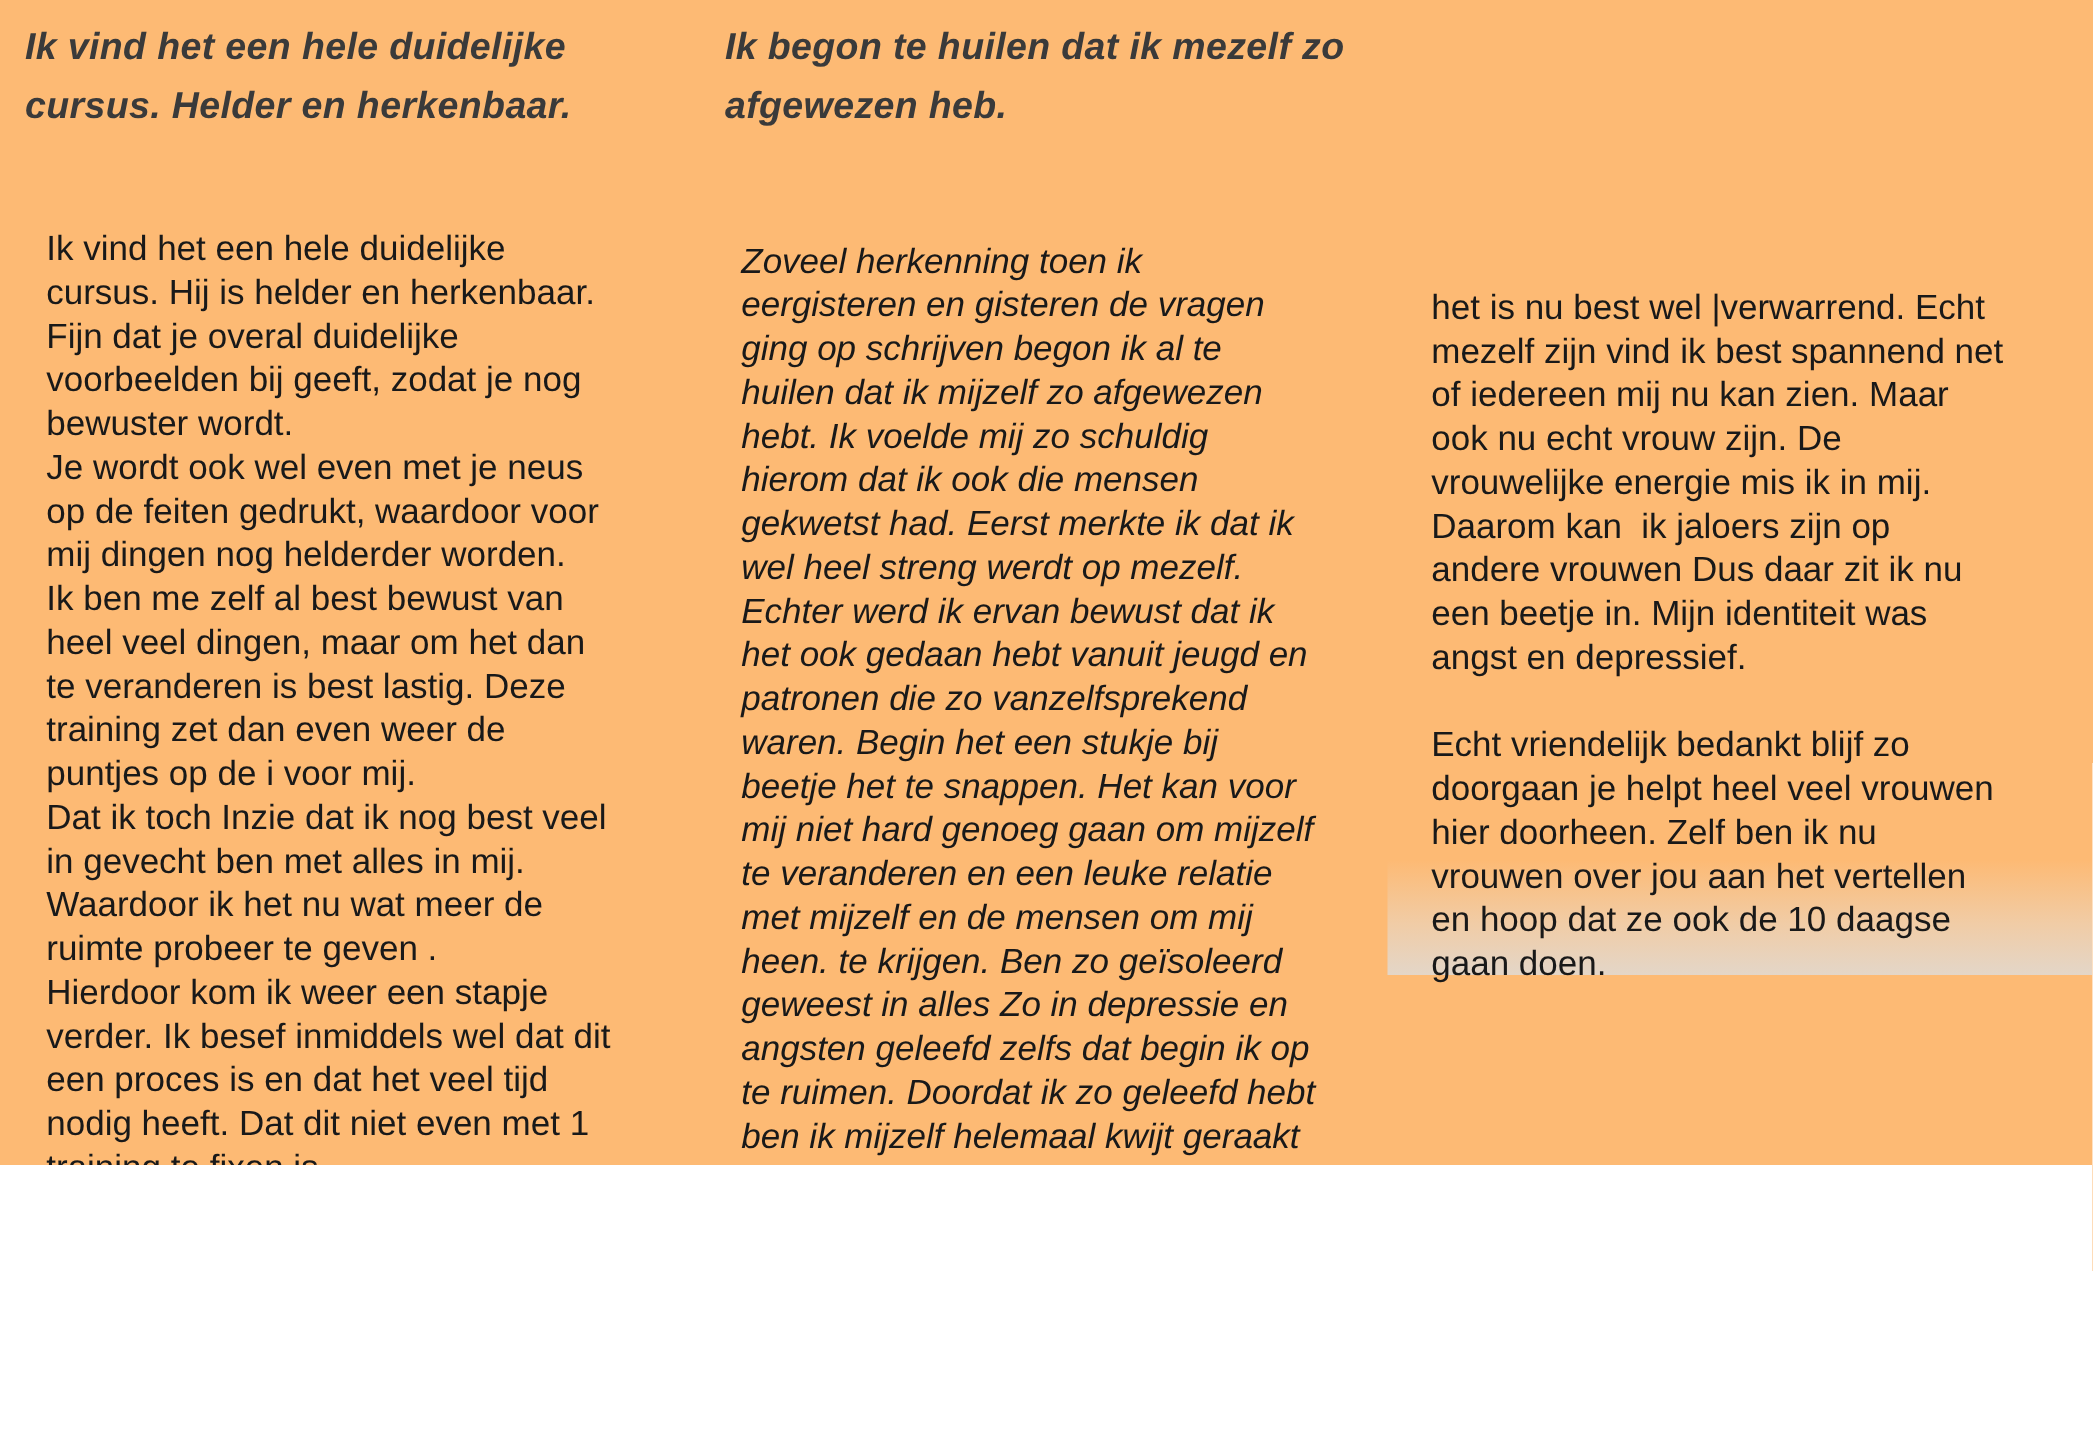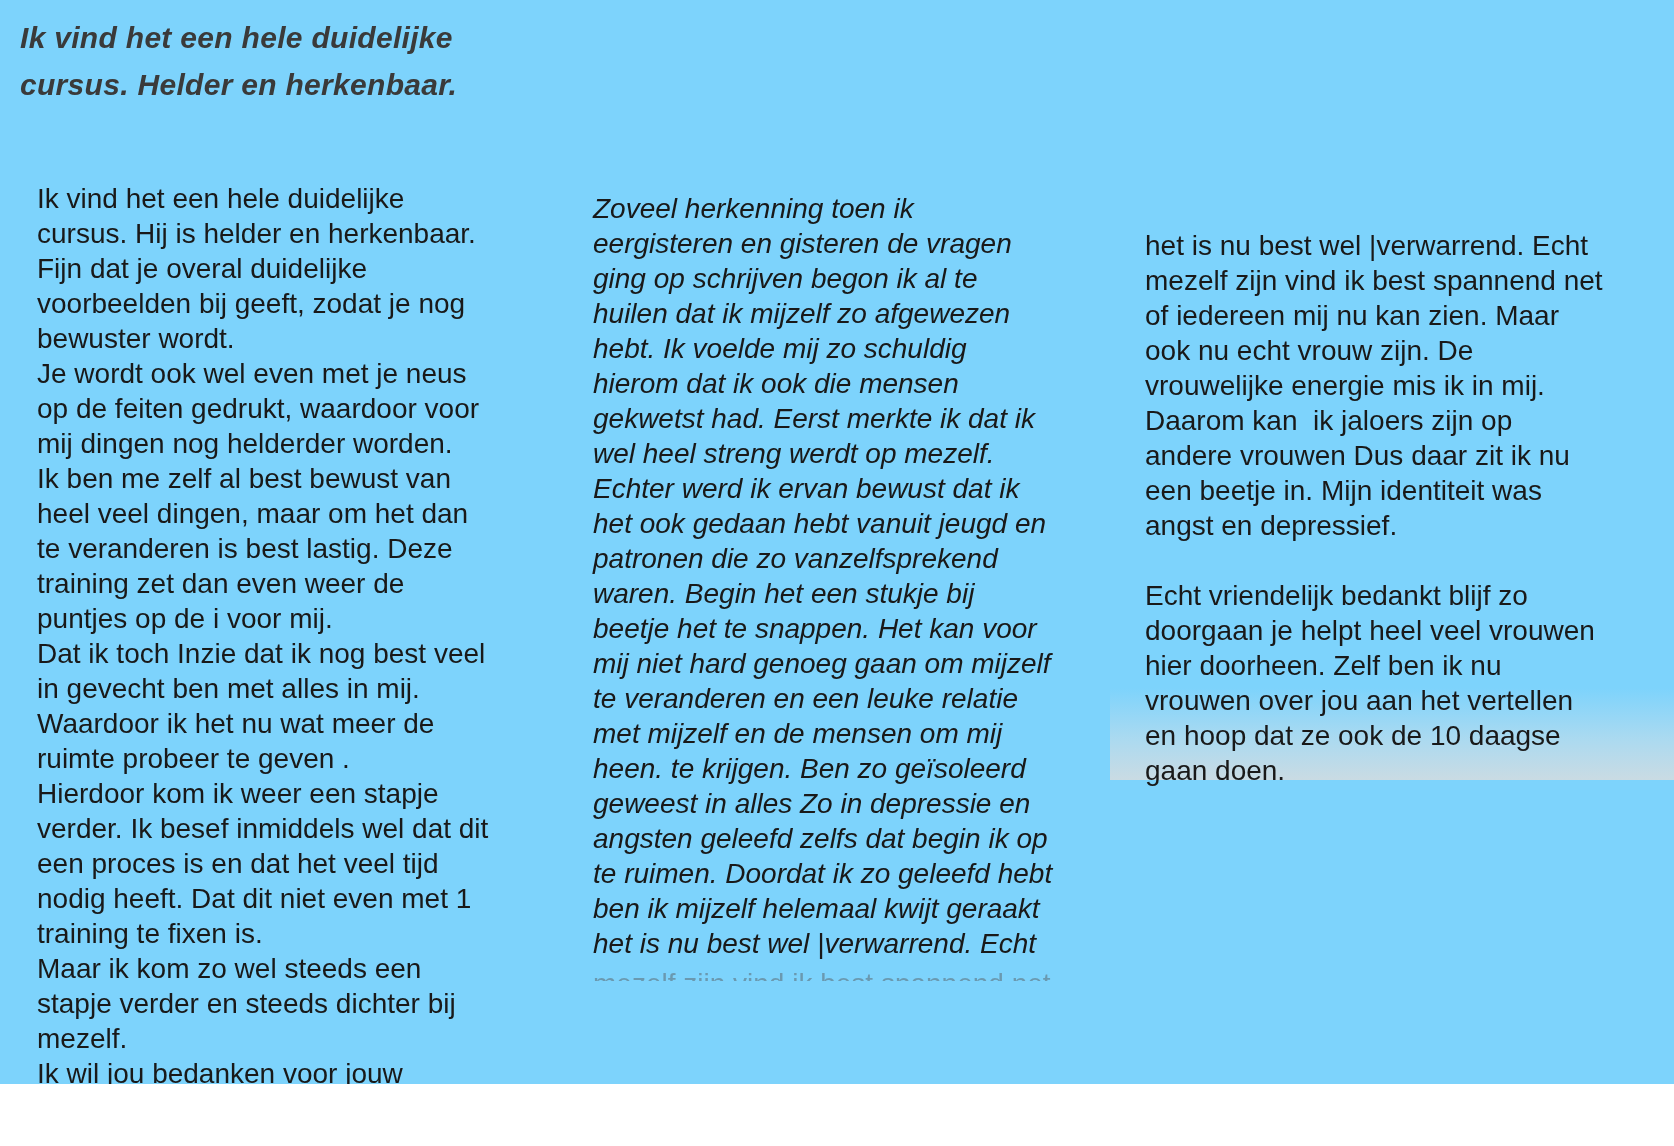--- a/index.html
+++ b/index.html
@@ -3,22 +3,22 @@
 <meta charset="utf-8">
 <style>
   html, body {
     margin: 0;
     padding: 0;
     background: #ffffff;
   }
   #screen {
     position: relative;
     width: 1674px;
-    height: 1084px;
-    background: #7dd3fc;
+    height: 932px;
+    background: #fdba74;
     overflow: hidden;
     font-family: "Liberation Sans", sans-serif;
   }
   .testimonial-heading {
     position: absolute;
     white-space: pre;
     font-family: "Liberation Sans", sans-serif;
     font-weight: bold;
     font-style: italic;
     font-size: 30px;
@@ -105,20 +105,22 @@
 verder. Ik besef inmiddels wel dat dit
 een proces is en dat het veel tijd
 nodig heeft. Dat dit niet even met 1
 training te fixen is.
 Maar ik kom zo wel steeds een
 stapje verder en steeds dichter bij
 mezelf.
 Ik wil jou bedanken voor jouw
 bijdrage en ondersteuning hierin.</div>
 
+  <div class="testimonial-heading" style="left:580px; top:14px;">Ik begon te huilen dat ik mezelf zo
+afgewezen heb.</div>
   <div class="testimonial-body" style="left:593px; top:191px;font-style:italic;">Zoveel herkenning toen ik
 eergisteren en gisteren de vragen
 ging op schrijven begon ik al te
 huilen dat ik mijzelf zo afgewezen
 hebt. Ik voelde mij zo schuldig
 hierom dat ik ook die mensen
 gekwetst had. Eerst merkte ik dat ik
 wel heel streng werdt op mezelf.
 Echter werd ik ervan bewust dat ik
 het ook gedaan hebt vanuit jeugd en

